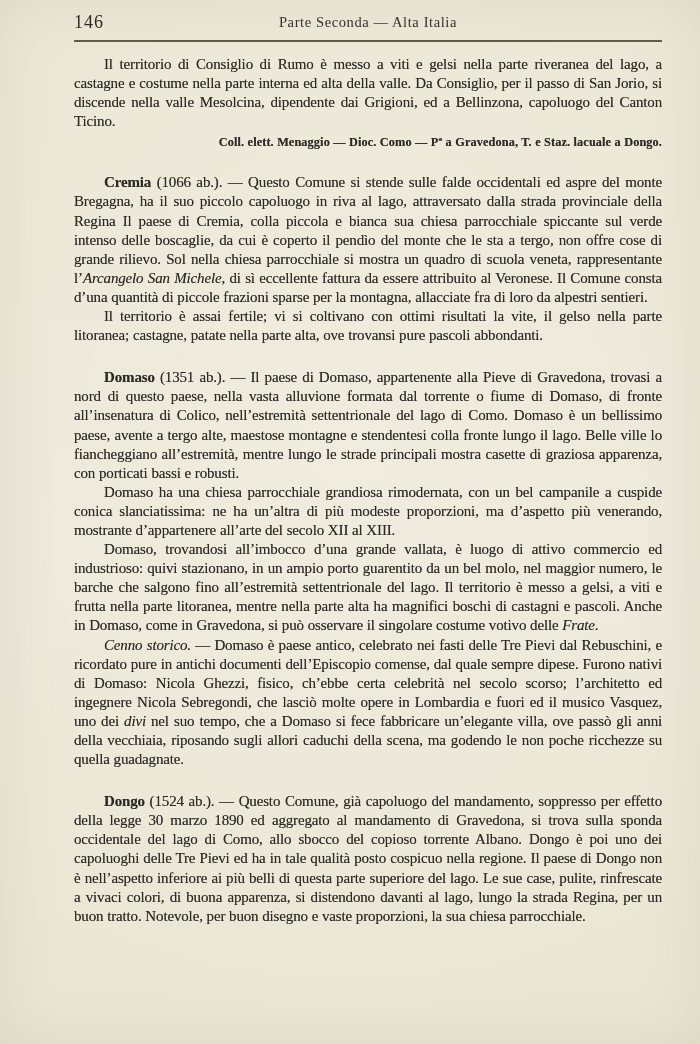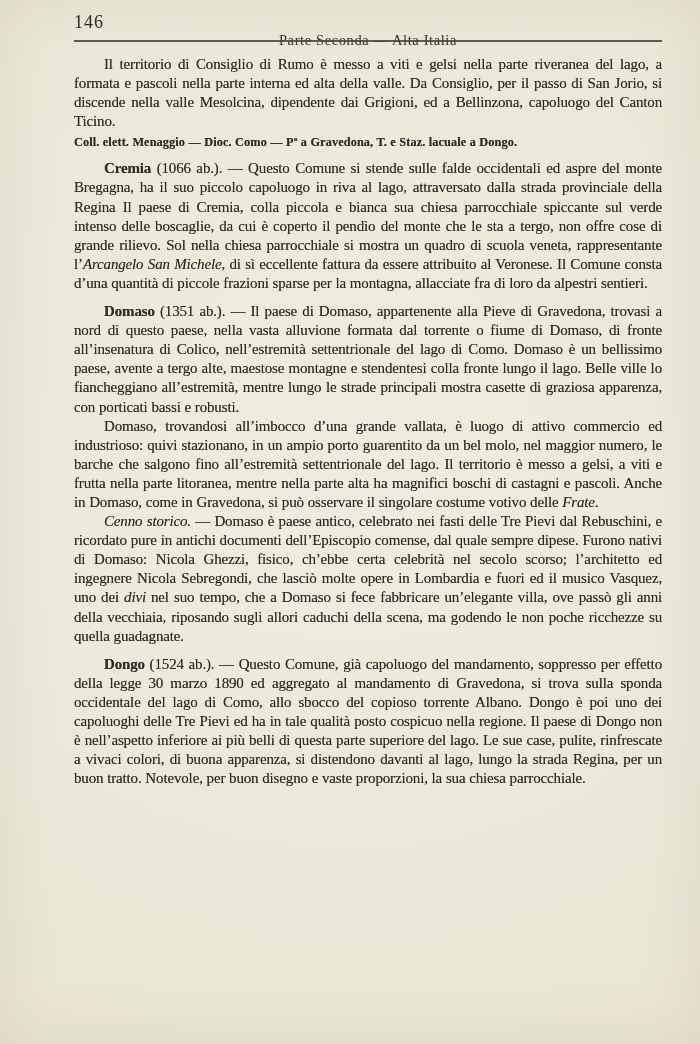--- a/index.html
+++ b/index.html
@@ -36,21 +36,21 @@
     left: 0;
     top: 2px;
     font-size: 18px;
     letter-spacing: 1px;
     color: #2c2a24;
   }
   .running-title {
     position: absolute;
     left: 0;
     right: 0;
-    top: 22px;
+    top: 4px;
     text-align: center;
     font-size: 14.5px;
     letter-spacing: 0.6px;
     color: #34322b;
   }
   .head-rule {
     height: 0;
     border: none;
     border-top: 2px solid #45433a;
     margin: 4px 0 0 0;
@@ -63,47 +63,49 @@
     letter-spacing: -0.15px;
     word-spacing: 0.2px;
     text-align: justify;
     text-shadow: 0 0 0.5px rgba(44,42,36,0.55);
   }
   .body-text p {
     margin: 0;
     text-indent: 30px;
   }
   .body-text p.entry {
-    margin-top: 9px;
+    margin-top: 23px;
   }
   .body-text p.note {
     text-indent: 0;
-    text-align: left;
+    text-align: right;
     font-size: 12.3px;
     font-weight: bold;
     line-height: 15px;
     letter-spacing: 0.1px;
     margin: 4px 0 5px 0;
   }
   .b { font-weight: bold; }
   .i { font-style: italic; }
 </style>
 </head>
 <body>
 
 <div class="page">
   <div class="content">
     <div class="running-head">
       <span class="page-number">146</span>
       <span class="running-title">Parte Seconda — Alta Italia</span>
     </div>
     <hr class="head-rule">
     <div class="body-text">
-        <p class=""><span>Il territorio di Consiglio di Rumo è messo a viti e gelsi nella parte riveranea del lago, a formata e pascoli nella parte interna ed alta della valle. Da Consiglio, per il passo di San Jorio, si discende nella valle Mesolcina, dipendente dai Grigioni, ed a Bellinzona, capoluogo del Canton Ticino.</span></p>
+        <p class=""><span>Il territorio di Consiglio di Rumo è messo a viti e gelsi nella parte riveranea del lago, a castagne e costume nella parte interna ed alta della valle. Da Consiglio, per il passo di San Jorio, si discende nella valle Mesolcina, dipendente dai Grigioni, ed a Bellinzona, capoluogo del Canton Ticino.</span></p>
         <p class="note"><span>Coll. elett. Menaggio — Dioc. Como — Pª a Gravedona, T. e Staz. lacuale a Dongo.</span></p>
         <p class="entry"><span class="b">Cremia</span><span> (1066 ab.). — Questo Comune si stende sulle falde occidentali ed aspre del monte Bregagna, ha il suo piccolo capoluogo in riva al lago, attraversato dalla strada provinciale della Regina Il paese di Cremia, colla piccola e bianca sua chiesa parrocchiale spiccante sul verde intenso delle boscaglie, da cui è coperto il pendìo del monte che le sta a tergo, non offre cose di grande rilievo. Sol nella chiesa parrocchiale si mostra un quadro di scuola veneta, rappresentante l’</span><span class="i">Arcangelo San Michele</span><span>, di sì eccellente fattura da essere attribuito al Veronese. Il Comune consta d’una quantità di piccole frazioni sparse per la montagna, allacciate fra di loro da alpestri sentieri.</span></p>
+        <p class=""><span>Il territorio è assai fertile; vi si coltivano con ottimi risultati la vite, il gelso nella parte litoranea; castagne, patate nella parte alta, ove trovansi pure pascoli abbondanti.</span></p>
         <p class="entry"><span class="b">Domaso</span><span> (1351 ab.). — Il paese di Domaso, appartenente alla Pieve di Gravedona, trovasi a nord di questo paese, nella vasta alluvione formata dal torrente o fiume di Domaso, di fronte all’insenatura di Colico, nell’estremità settentrionale del lago di Como. Domaso è un bellissimo paese, avente a tergo alte, maestose montagne e stendentesi colla fronte lungo il lago. Belle ville lo fiancheggiano all’estremità, mentre lungo le strade principali mostra casette di graziosa apparenza, con porticati bassi e robusti.</span></p>
+        <p class=""><span>Domaso ha una chiesa parrocchiale grandiosa rimodernata, con un bel campanile a cuspide conica slanciatissima: ne ha un’altra di più modeste proporzioni, ma d’aspetto più venerando, mostrante d’appartenere all’arte del secolo XII al XIII.</span></p>
         <p class=""><span>Domaso, trovandosi all’imbocco d’una grande vallata, è luogo di attivo commercio ed industrioso: quivi stazionano, in un ampio porto guarentito da un bel molo, nel maggior numero, le barche che salgono fino all’estremità settentrionale del lago. Il territorio è messo a gelsi, a viti e frutta nella parte litoranea, mentre nella parte alta ha magnifici boschi di castagni e pascoli. Anche in Domaso, come in Gravedona, si può osservare il singolare costume votivo delle </span><span class="i">Frate</span><span>.</span></p>
         <p class=""><span class="i">Cenno storico.</span><span> — Domaso è paese antico, celebrato nei fasti delle Tre Pievi dal Rebuschini, e ricordato pure in antichi documenti dell’Episcopio comense, dal quale sempre dipese. Furono nativi di Domaso: Nicola Ghezzi, fisico, ch’ebbe certa celebrità nel secolo scorso; l’architetto ed ingegnere Nicola Sebregondi, che lasciò molte opere in Lombardia e fuori ed il musico Vasquez, uno dei </span><span class="i">divi</span><span> nel suo tempo, che a Domaso si fece fabbricare un’elegante villa, ove passò gli anni della vecchiaia, riposando sugli allori caduchi della scena, ma godendo le non poche ricchezze su quella guadagnate.</span></p>
         <p class="entry"><span class="b">Dongo</span><span> (1524 ab.). — Questo Comune, già capoluogo del mandamento, soppresso per effetto della legge 30 marzo 1890 ed aggregato al mandamento di Gravedona, si trova sulla sponda occidentale del lago di Como, allo sbocco del copioso torrente Albano. Dongo è poi uno dei capoluoghi delle Tre Pievi ed ha in tale qualità posto cospicuo nella regione. Il paese di Dongo non è nell’aspetto inferiore ai più belli di questa parte superiore del lago. Le sue case, pulite, rinfrescate a vivaci colori, di buona apparenza, si distendono davanti al lago, lungo la strada Regina, per un buon tratto. Notevole, per buon disegno e vaste proporzioni, la sua chiesa parrocchiale.</span></p>
       </div>
   </div>
 </div>
 
 </body></html>

